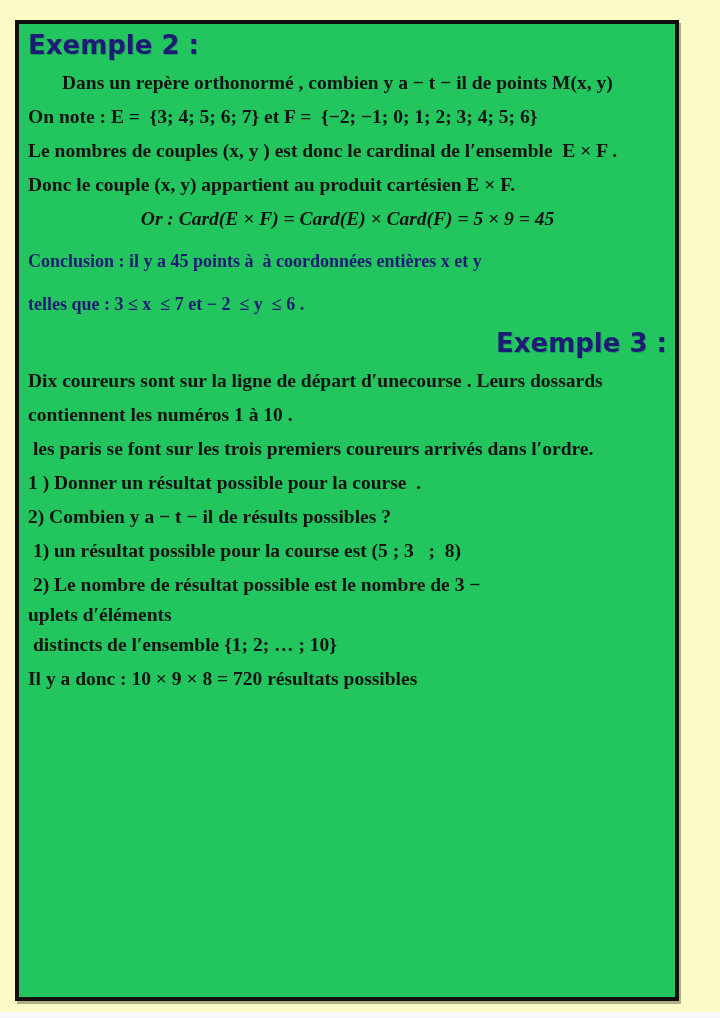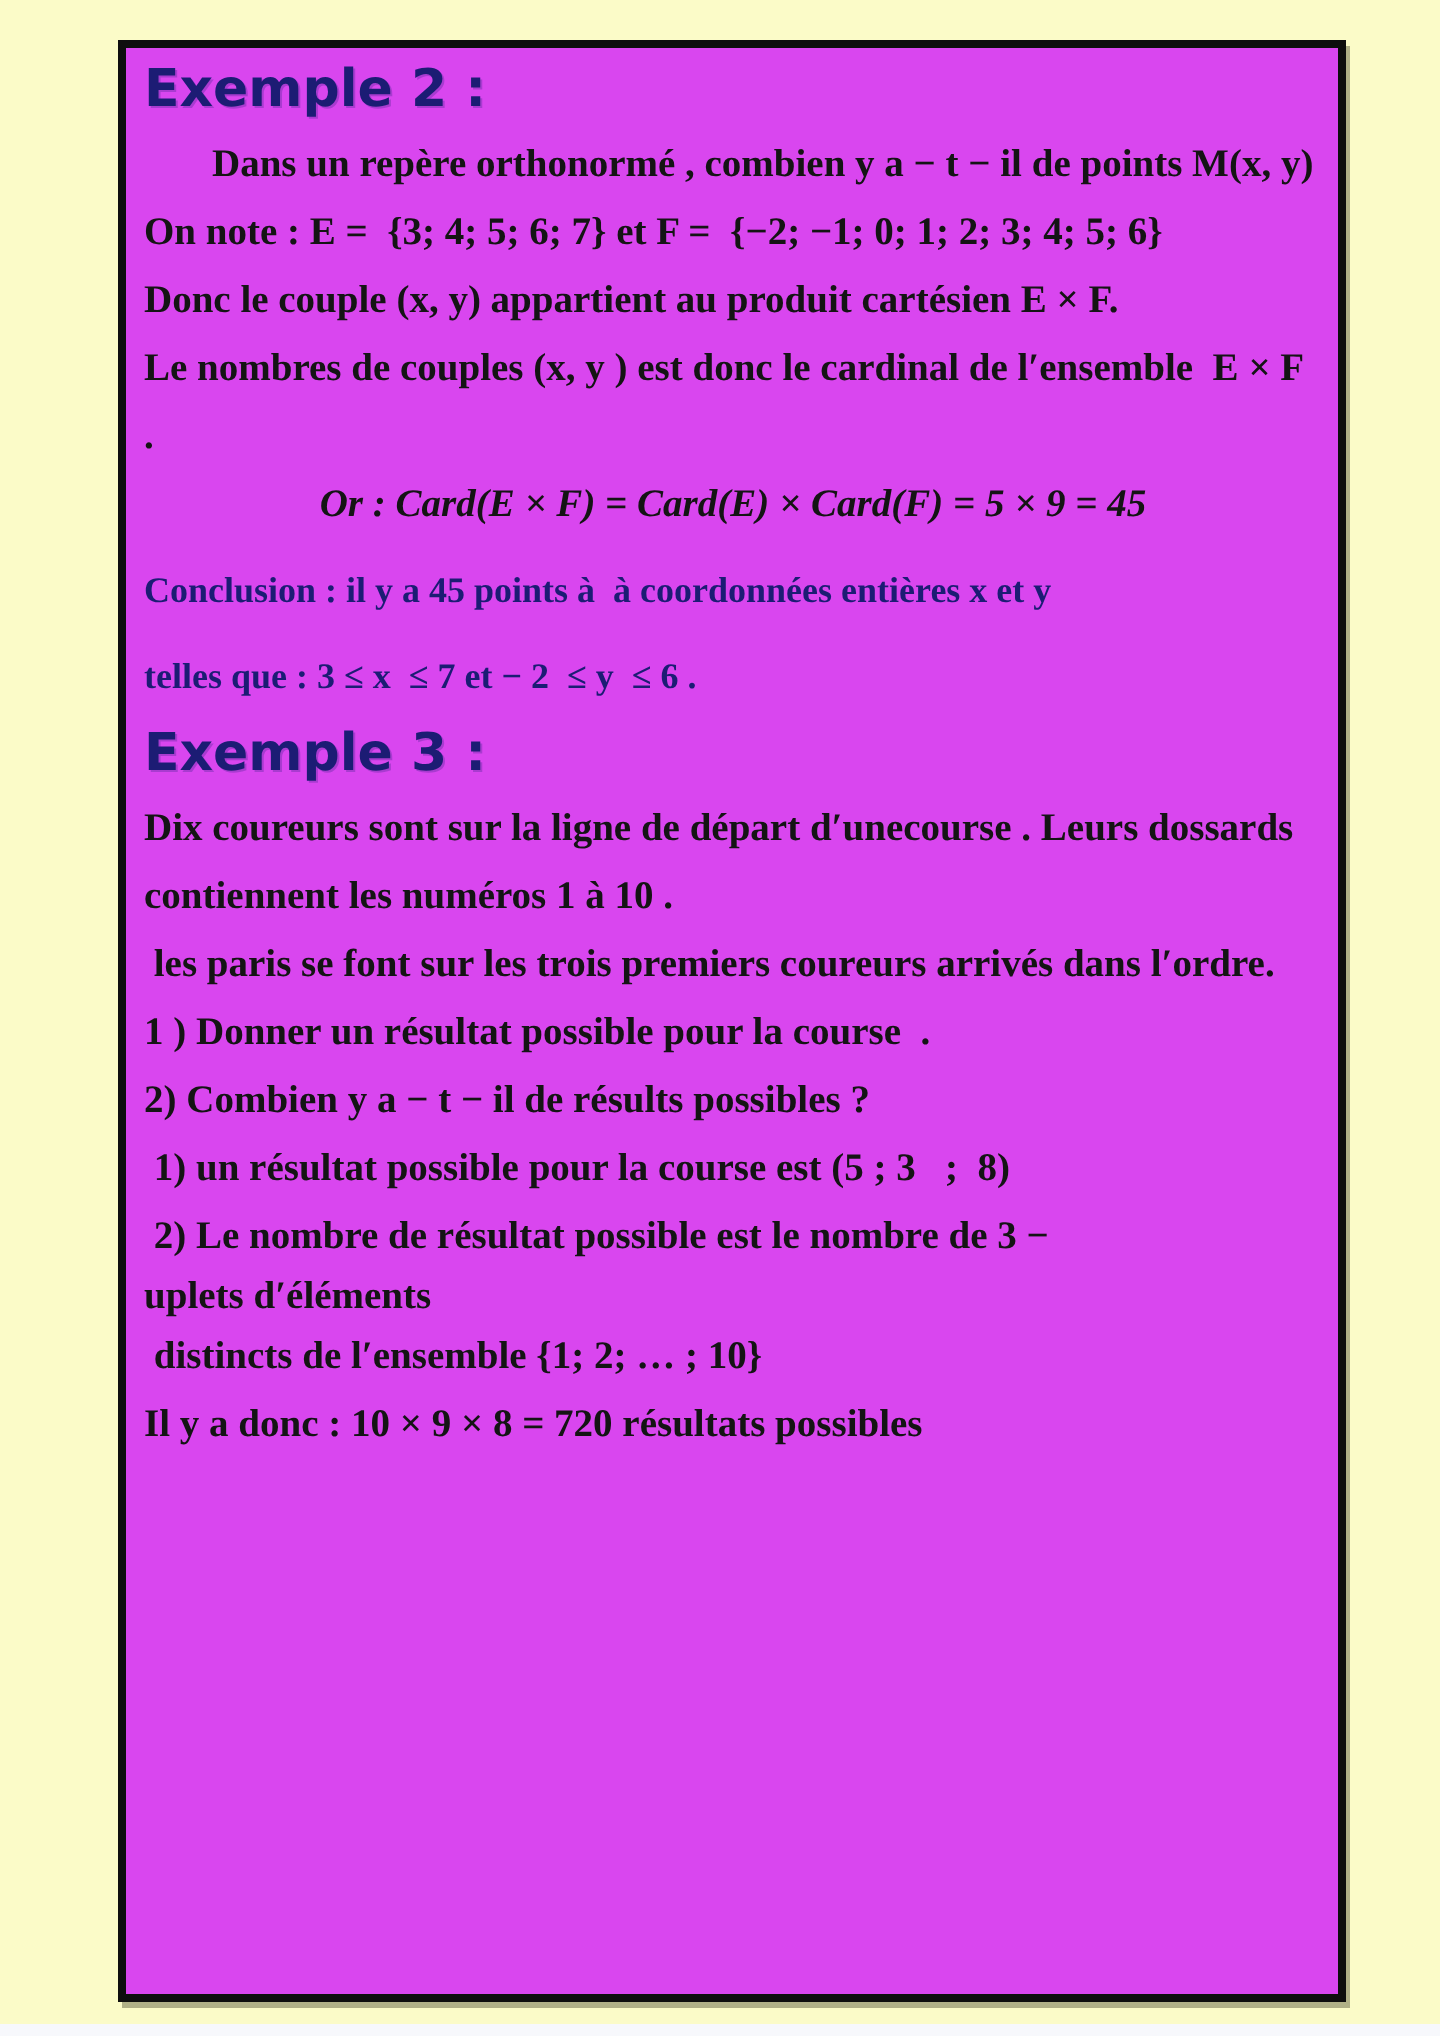--- a/index.html
+++ b/index.html
@@ -5,36 +5,35 @@
   * { margin: 0; padding: 0; box-sizing: border-box; }
   html, body {
     width: 720px; height: 1018px;
     background: #fbfbc8;
     overflow: hidden;
     font-family: "Liberation Serif", "DejaVu Serif", serif;
   }
   .page { position: relative; width: 720px; height: 1018px; background: #fbfbc8; }
   .frame {
     position: absolute; left: 15px; top: 20px;
-    width: 614px; height: 981px;
+    width: 664px; height: 981px;
     border: 4px solid #0e0e0e;
     box-shadow: 2px 3px 0 rgba(55, 55, 30, 0.38);
     padding: 2px 8px 0 9px;
-    background: #d946ef;
-    margin-left: 44px;
+    background: #22c55e;
   }
   .h {
     font-family: "DejaVu Sans", "Liberation Sans", sans-serif;
     font-weight: bold;
     color: #1c1c74;
     font-size: 26px; line-height: 30px;
     margin: 4px 0 6px 0;
     text-shadow: 1px 1px 0 rgba(28,28,116,0.25);
   }
-  .h2gap { margin-top: 2px; }
+  .h2gap { margin-top: 2px; text-align: right; }
   .b {
     font-weight: bold;
     color: #141414;
     font-size: 19.5px; line-height: 34px;
     white-space: pre-wrap;
     font-family: Liberation Serif, serif;
   }
   .i { font-style: italic; text-align: center; }
   .first-indent { text-indent: 34px; }
   .tight { line-height: 26px; }
@@ -55,22 +54,22 @@
 </head>
 <body>
 
 <div class="page">
   <div class="frame">
 
     <div class="h">Exemple 2 :</div>
 
     <div class="b first-indent">Dans un repère orthonormé , combien y a − t − il de points M(x, y)</div>
     <div class="b">On note : E =  {3; 4; 5; 6; 7} et F =  {−2; −1; 0; 1; 2; 3; 4; 5; 6}</div>
+    <div class="b">Le nombres de couples (x, y ) est donc le cardinal de l′ensemble  E × F .</div>
     <div class="b">Donc le couple (x, y) appartient au produit cartésien E × F.</div>
-    <div class="b">Le nombres de couples (x, y ) est donc le cardinal de l′ensemble  E × F .</div>
     <div class="b i">Or : Card(E × F) = Card(E) × Card(F) = 5 × 9 = 45</div>
 
     <div class="concl">Conclusion : il y a 45 points à  à coordonnées entières x et y</div>
     <div class="concl">telles que : 3 ≤ x  ≤ 7 et − 2  ≤ y  ≤ 6 .</div>
 
     <div class="h h2gap">Exemple 3 :</div>
 
     <div class="b">Dix coureurs sont sur la ligne de départ d′unecourse . Leurs dossards</div>
     <div class="b">contiennent les numéros 1 à 10 .</div>
     <div class="b"> les paris se font sur les trois premiers coureurs arrivés dans l′ordre.</div>

